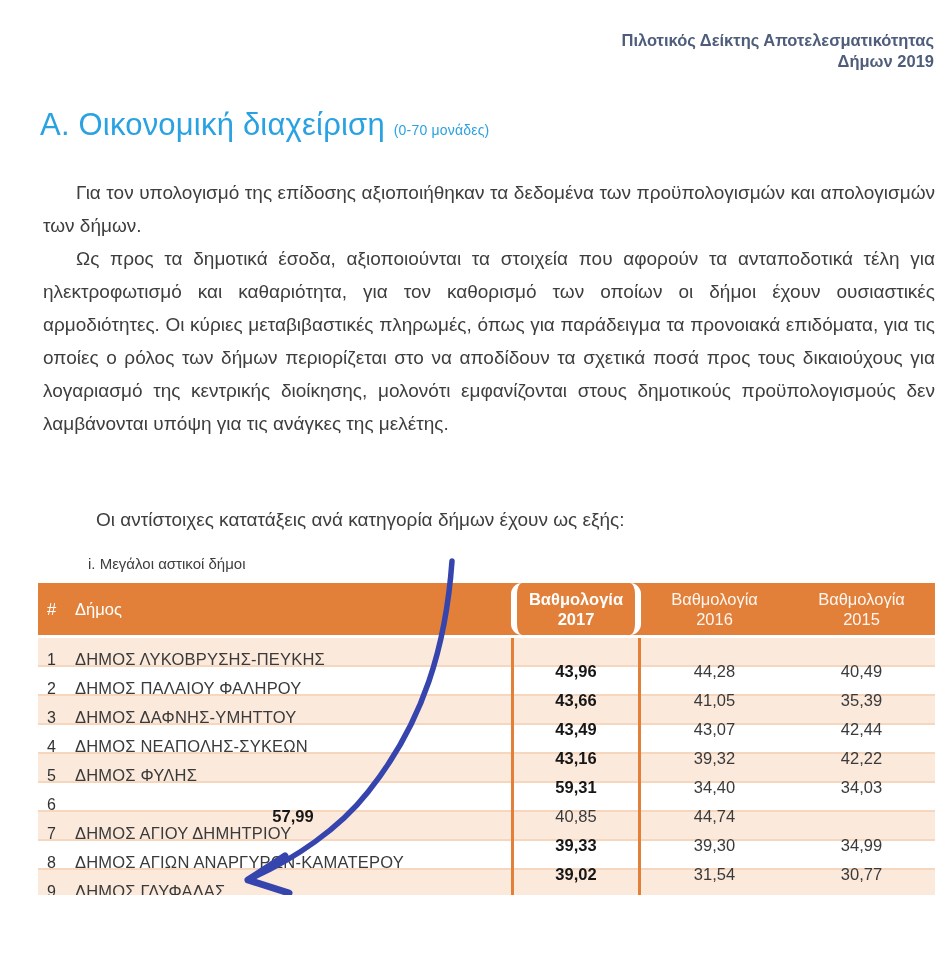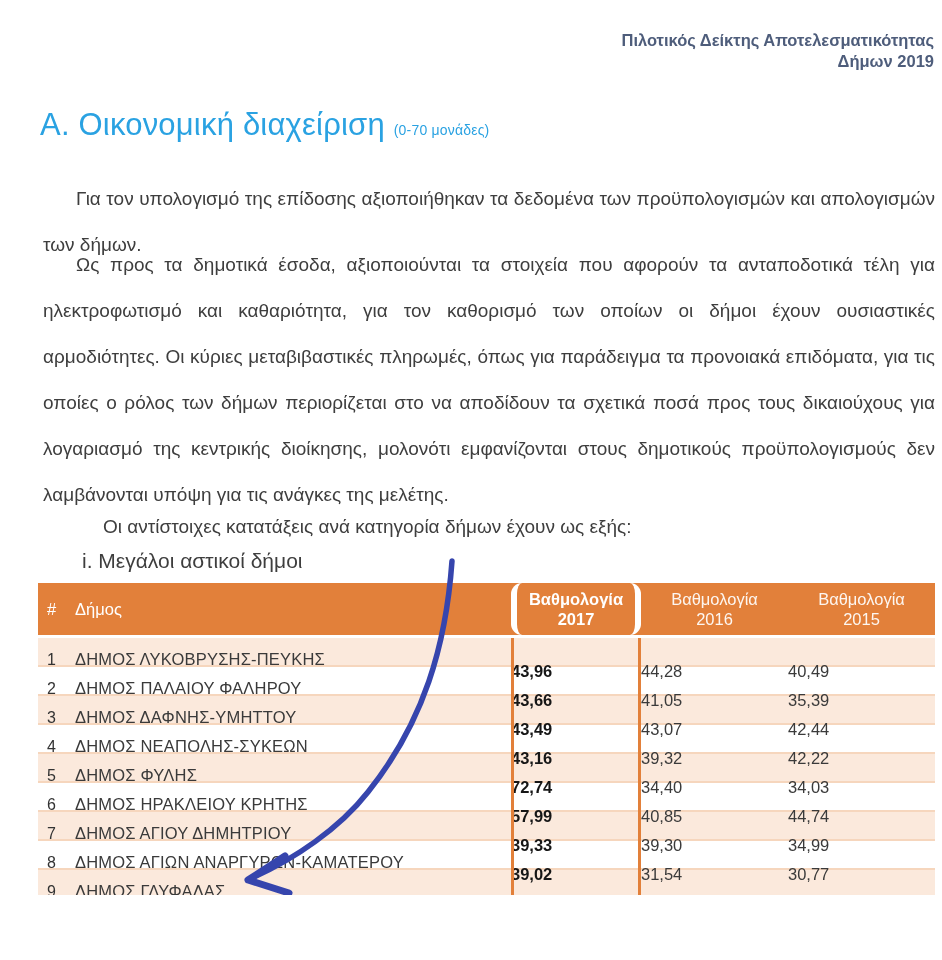--- a/index.html
+++ b/index.html
@@ -26,32 +26,32 @@
     font-size:16.5px;font-weight:bold;line-height:21px;
   }
   .title{
     position:absolute;top:107px;left:40px;margin:0;
     font-size:31px;font-weight:400;color:var(--title_blue);
     letter-spacing:0.2px;white-space:nowrap;
   }
   .title .suffix{font-size:14px;font-weight:400;}
   .body-par{
     position:absolute;left:43px;width:892px;margin:0;
-    font-size:19px;line-height:46px;color:var(--body_text);
+    font-size:19px;line-height:33px;color:var(--body_text);
     text-align:justify;text-indent:33px;
   }
   .p1{top:176px;}
   .p2{top:242px;}
   .intro{
-    position:absolute;left:88px;top:501px;margin:15px;
+    position:absolute;left:88px;top:501px;margin:8px;
     font-size:19px;color:var(--body_text);white-space:nowrap;
   }
   .list-label{
-    position:absolute;left:74px;top:541px;margin:8px;
-    font-size:21px;color:var(--body_text);white-space:nowrap;
+    position:absolute;left:74px;top:541px;margin:14px;
+    font-size:15px;color:var(--body_text);white-space:nowrap;
   }
   .rank-table{
     position:absolute;left:38px;top:583px;width:897px;
   }
   .thead{
     display:grid;grid-template-columns:37px 436px 130px 147px 147px;
     background:var(--accent_orange);
     height:52px;margin-bottom:3px;
   }
   .th{
@@ -78,21 +78,21 @@
     display:grid;grid-template-columns:37px 436px 130px 147px 147px;
     height:27px;
     border-bottom:2px solid var(--row_line);
     background:#ffffff;
     align-items:center;
   }
   .tr.alt{background:var(--row_alt_bg);}
   .td{font-size:16.5px;color:#3a3a3a;box-sizing:border-box;}
   .td.rank{padding-left:9px;font-size:16px;color:#333333;}
   .td.name{padding-left:0;letter-spacing:0.2px;}
-  .td.score{text-align:left;margin-top:24px;}
+  .td.score{text-align:center;margin-top:24px;}
   .td.s17{font-weight:bold;color:#161616;font-size:16.5px;}
   .annotation-arrow{
     position:absolute;left:0;top:0;width:942px;height:960px;
     pointer-events:none;z-index:5;
   }
 </style>
 </head>
 <body>
 
 <div class="page">
@@ -159,28 +159,27 @@
     <div class="td rank">4</div>
     <div class="td name">ΔΗΜΟΣ ΝΕΑΠΟΛΗΣ-ΣΥΚΕΩΝ</div>
     <div class="td score s17">43,16</div>
     <div class="td score">39,32</div>
     <div class="td score">42,22</div>
   </div>
 
   <div class="tr alt">
     <div class="td rank">5</div>
     <div class="td name">ΔΗΜΟΣ ΦΥΛΗΣ</div>
-    <div class="td score s17">72,74</div>
+    <div class="td score s17">59,31</div>
     <div class="td score">34,40</div>
     <div class="td score">34,03</div>
   </div>
 
   <div class="tr">
     <div class="td rank">6</div>
-    <div class="td name">ΔΗΜΟΣ ΗΡΑΚΛΕΙΟΥ ΚΡΗΤΗΣ</div>
     <div class="td score s17">57,99</div>
     <div class="td score">40,85</div>
     <div class="td score">44,74</div>
   </div>
 
   <div class="tr alt">
     <div class="td rank">7</div>
     <div class="td name">ΔΗΜΟΣ ΑΓΙΟΥ ΔΗΜΗΤΡΙΟΥ</div>
     <div class="td score s17">39,33</div>
     <div class="td score">39,30</div>

